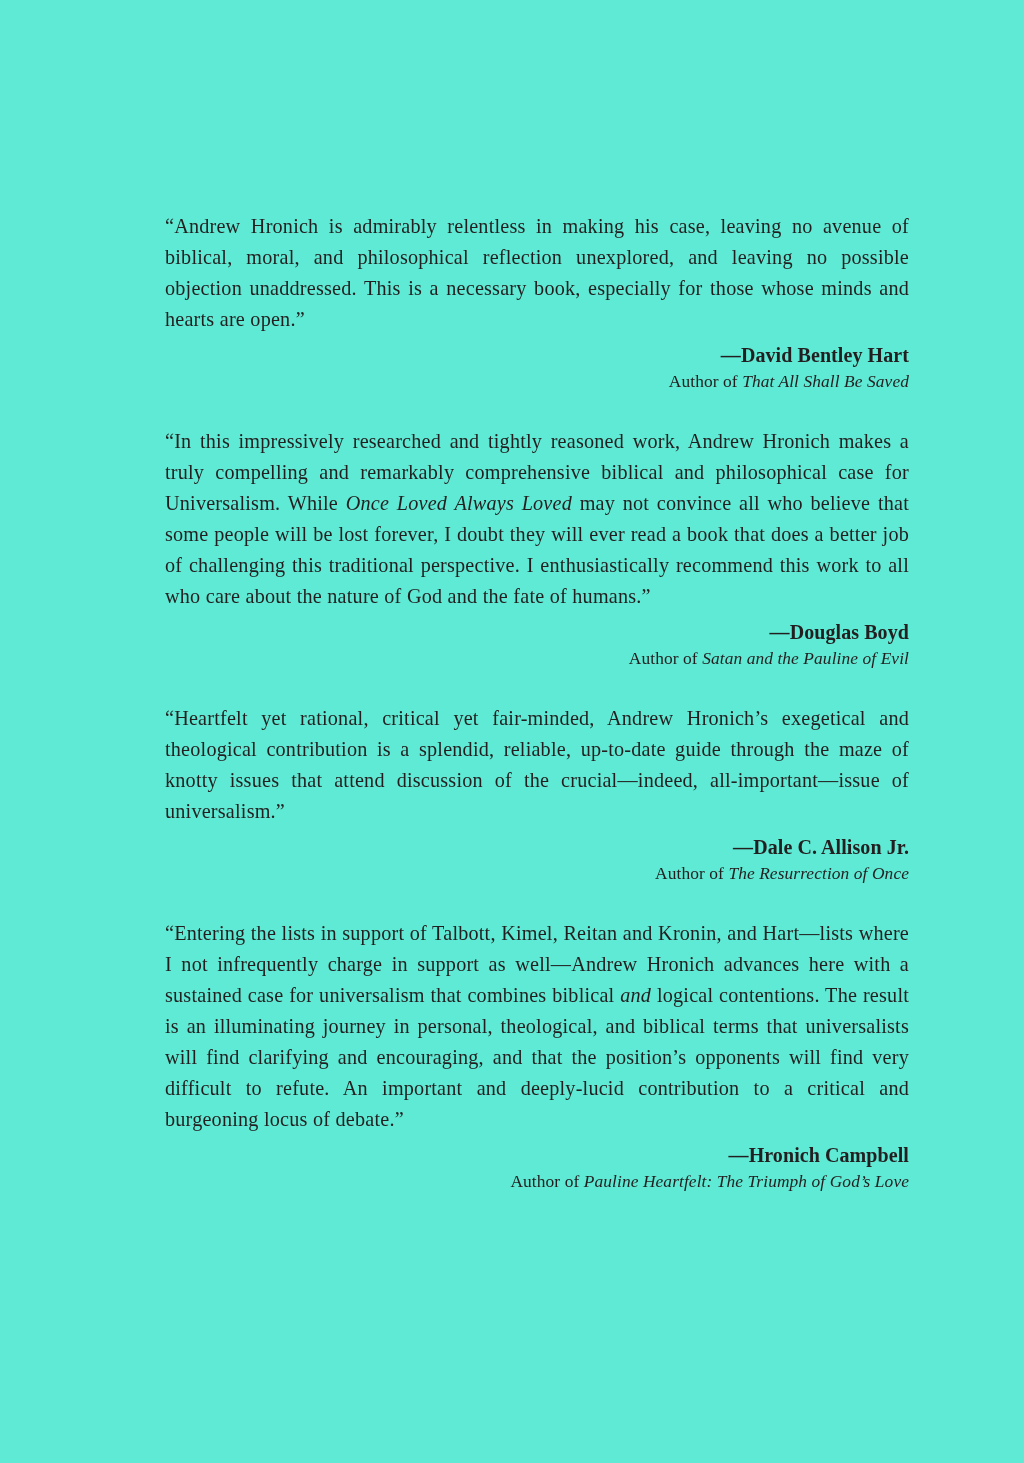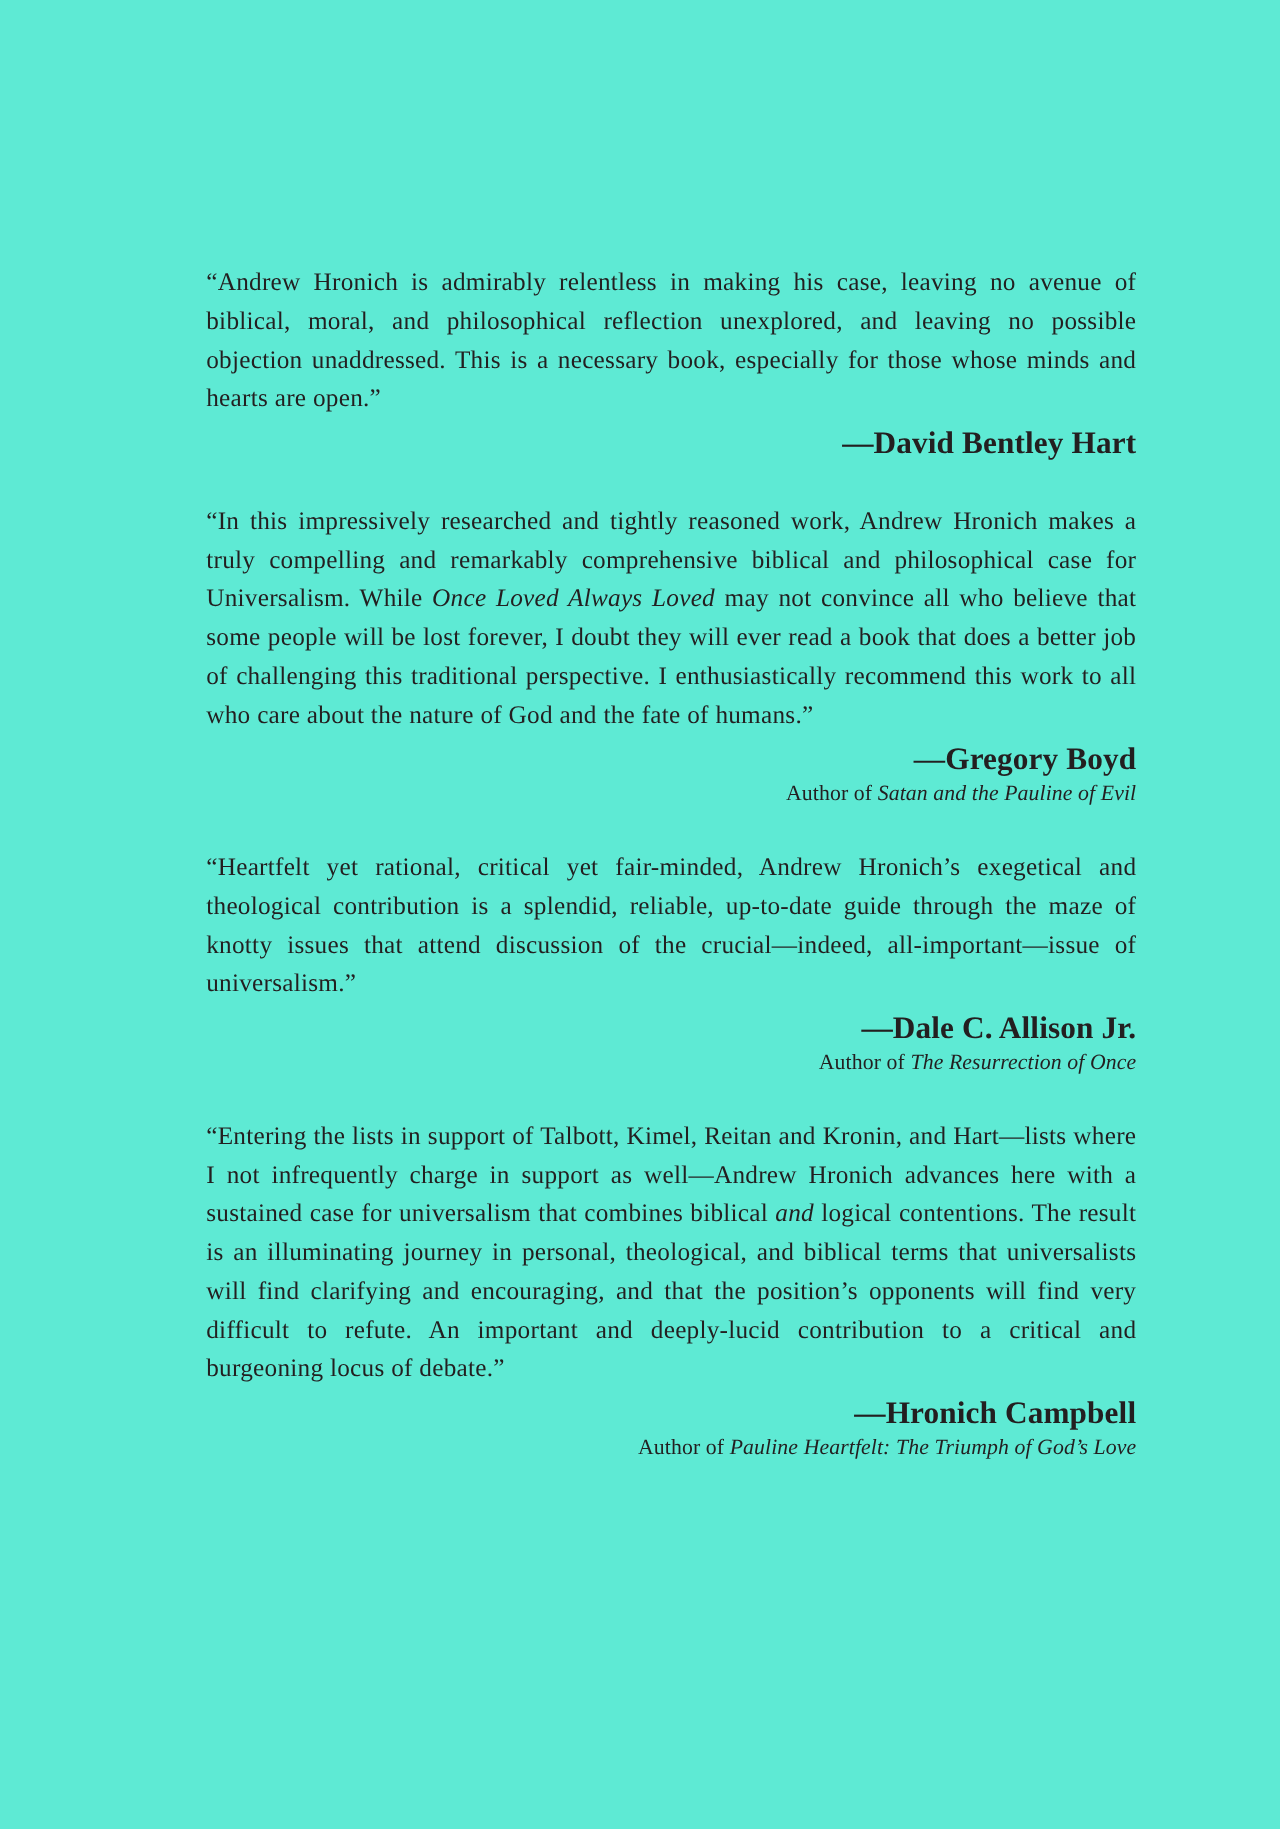--- a/index.html
+++ b/index.html
@@ -54,21 +54,21 @@
     font-style: italic;
   }
 
   .attrib {
     margin-top: 6px;
     text-align: right;
   }
 
   .attrib-name {
     display: block;
-    font-size: 25px;
+    font-size: 20px;
     line-height: 28px;
     font-weight: bold;
     letter-spacing: 0.004em;
   }
 
   .attrib-work {
     display: block;
     font-size: 17.4px;
     line-height: 24px;
     font-weight: normal;
@@ -77,26 +77,27 @@
 </style>
 </head>
 <body>
 
 <div class="page">
   <div class="text-block" id="blurb-list">
       <div class="blurb">
         <p class="blurb-quote">“Andrew Hronich is admirably relentless in making his case, leaving no avenue of biblical, moral, and philosophical reflection unexplored, and leaving no possible objection unaddressed. This is a necessary book, especially for those whose minds and hearts are open.”</p>
         <div class="attrib">
           <span class="attrib-name">—David Bentley Hart</span>
+          <span class="attrib-work">Author of <em>That All Shall Be Saved</em></span>
         </div>
       </div>
       <div class="blurb">
         <p class="blurb-quote">“In this impressively researched and tightly reasoned work, Andrew Hronich makes a truly compelling and remarkably comprehensive biblical and philosophical case for Universalism. While <em>Once Loved Always Loved</em> may not convince all who believe that some people will be lost forever, I doubt they will ever read a book that does a better job of challenging this traditional perspective. I enthusiastically recommend this work to all who care about the nature of God and the fate of humans.”</p>
         <div class="attrib">
-          <span class="attrib-name">—Gregory Boyd</span>
+          <span class="attrib-name">—Douglas Boyd</span>
           <span class="attrib-work">Author of <em>Satan and the Pauline of Evil</em></span>
         </div>
       </div>
       <div class="blurb">
         <p class="blurb-quote">“Heartfelt yet rational, critical yet fair-minded, Andrew Hronich’s exegetical and theological contribution is a splendid, reliable, up-to-date guide through the maze of knotty issues that attend discussion of the crucial—indeed, all-important—issue of universalism.”</p>
         <div class="attrib">
           <span class="attrib-name">—Dale C. Allison Jr.</span>
           <span class="attrib-work">Author of <em>The Resurrection of Once</em></span>
         </div>
       </div>

